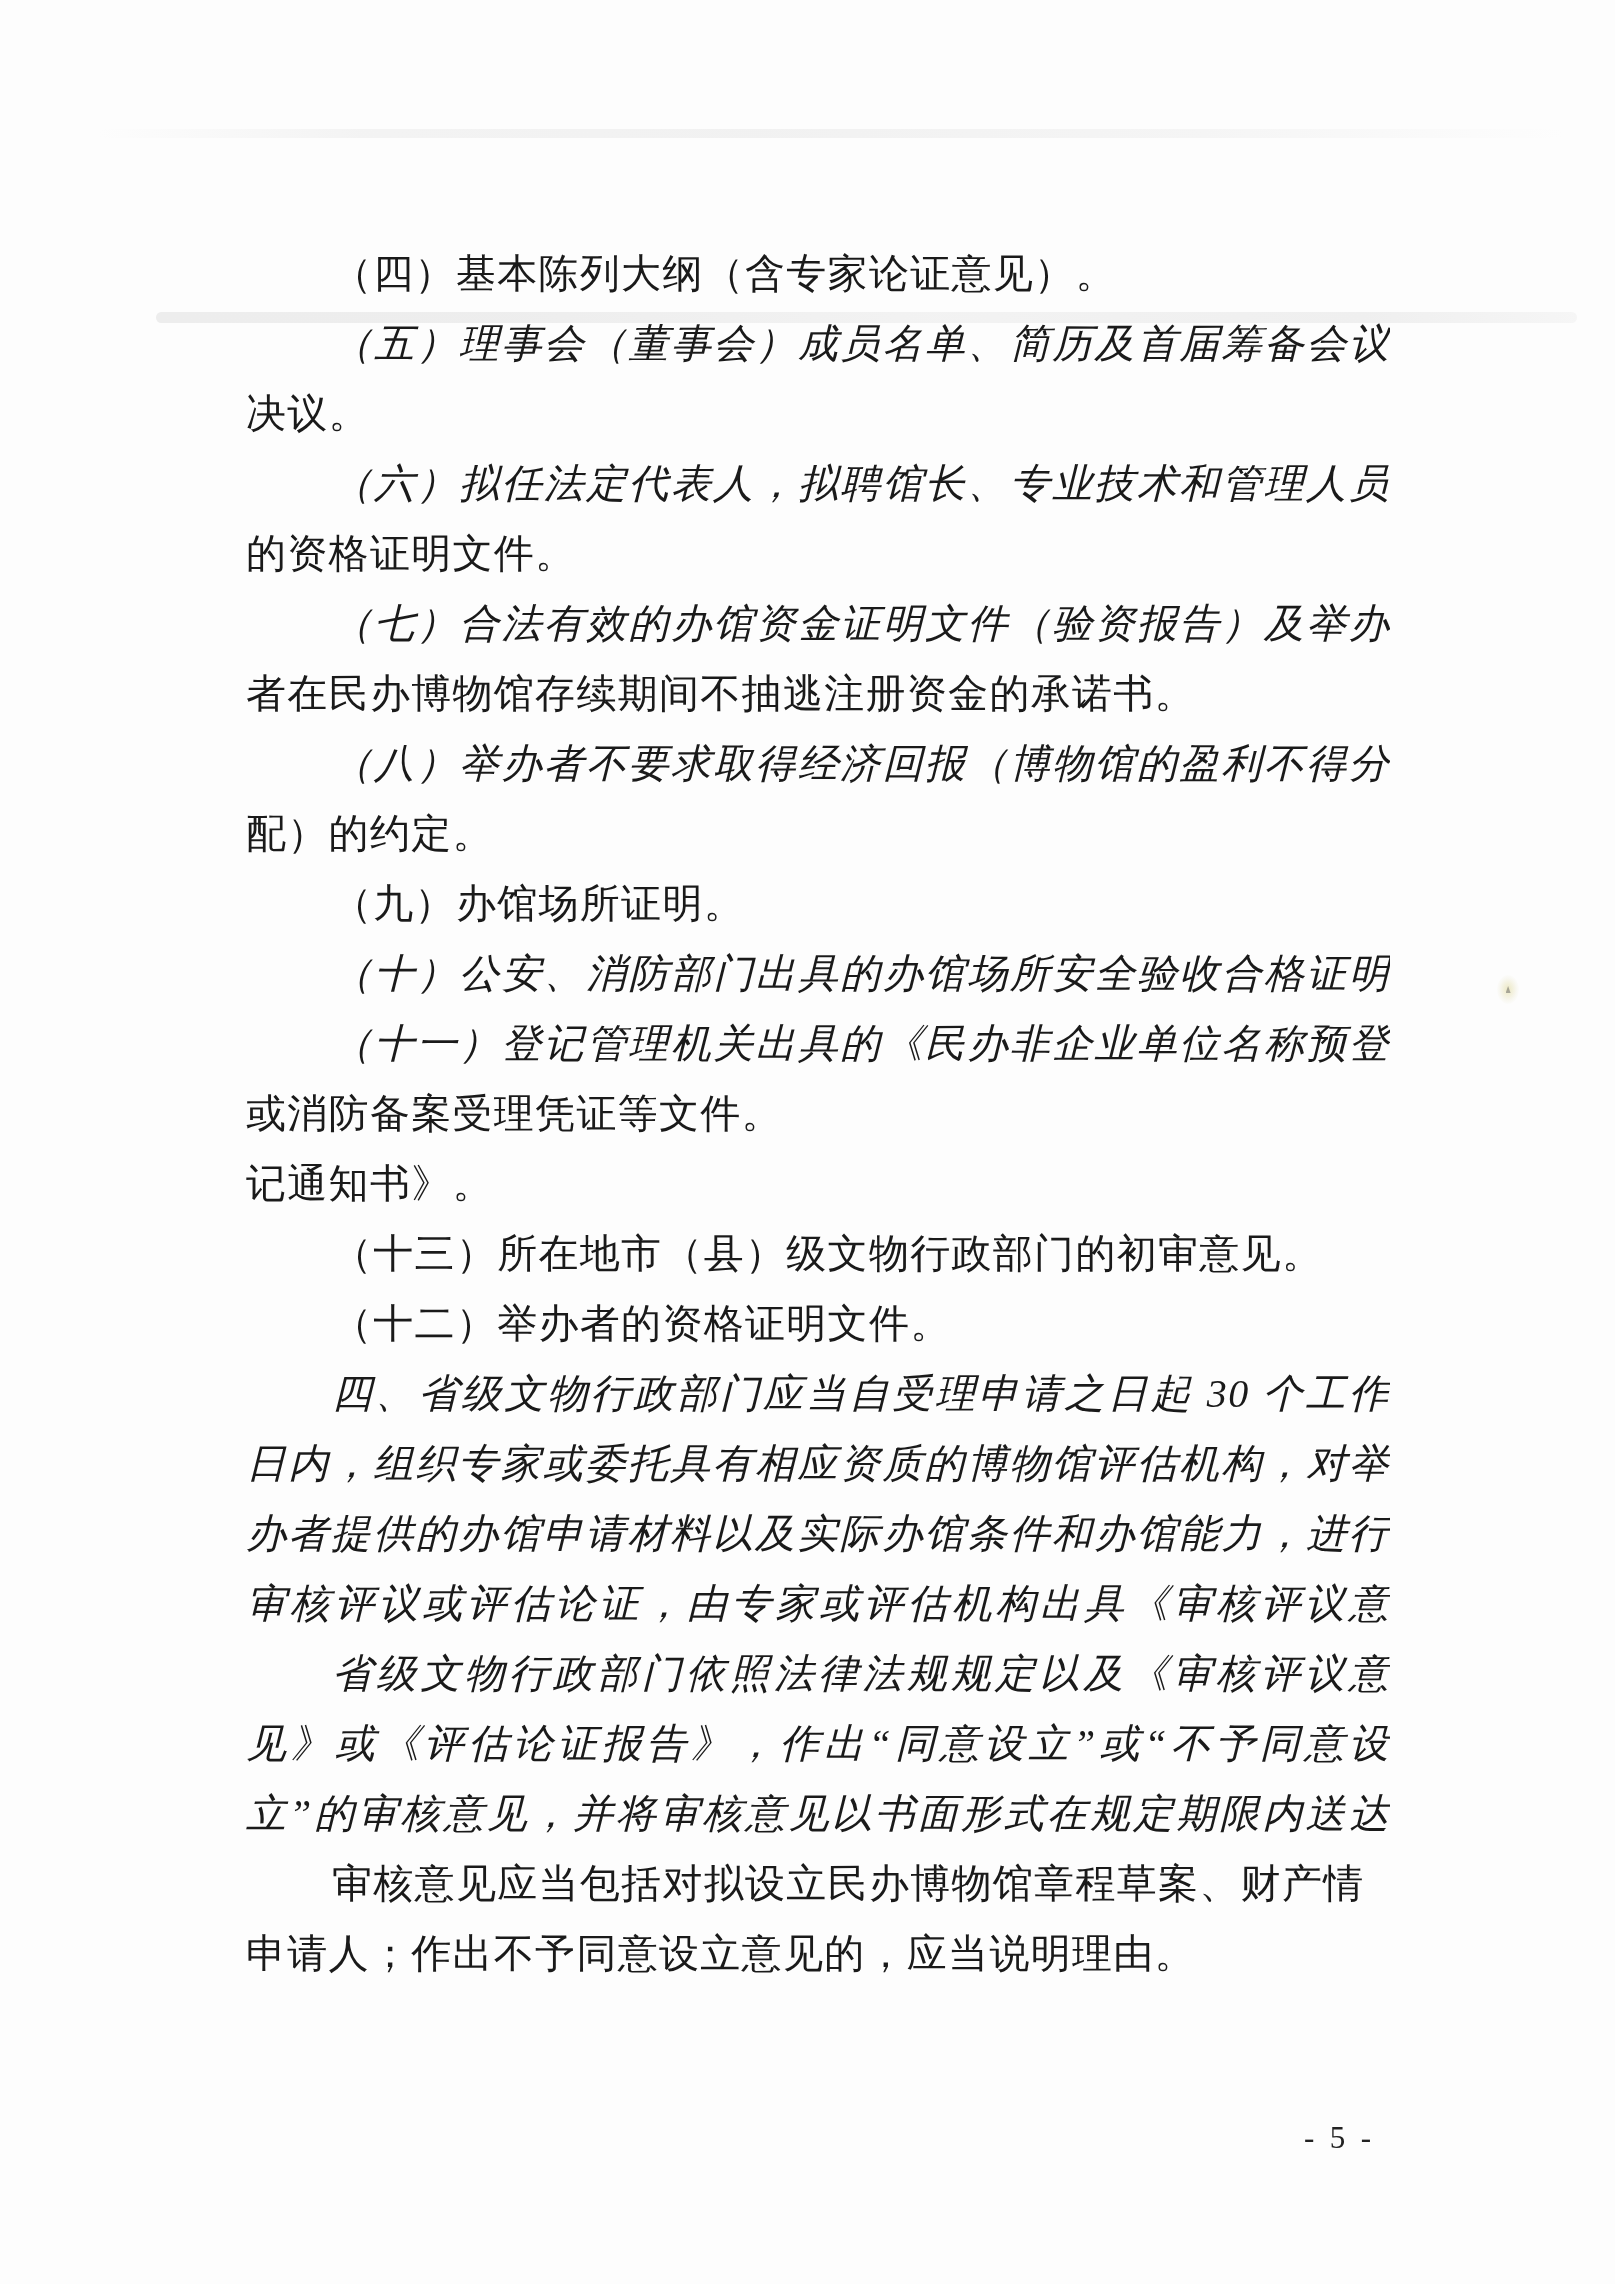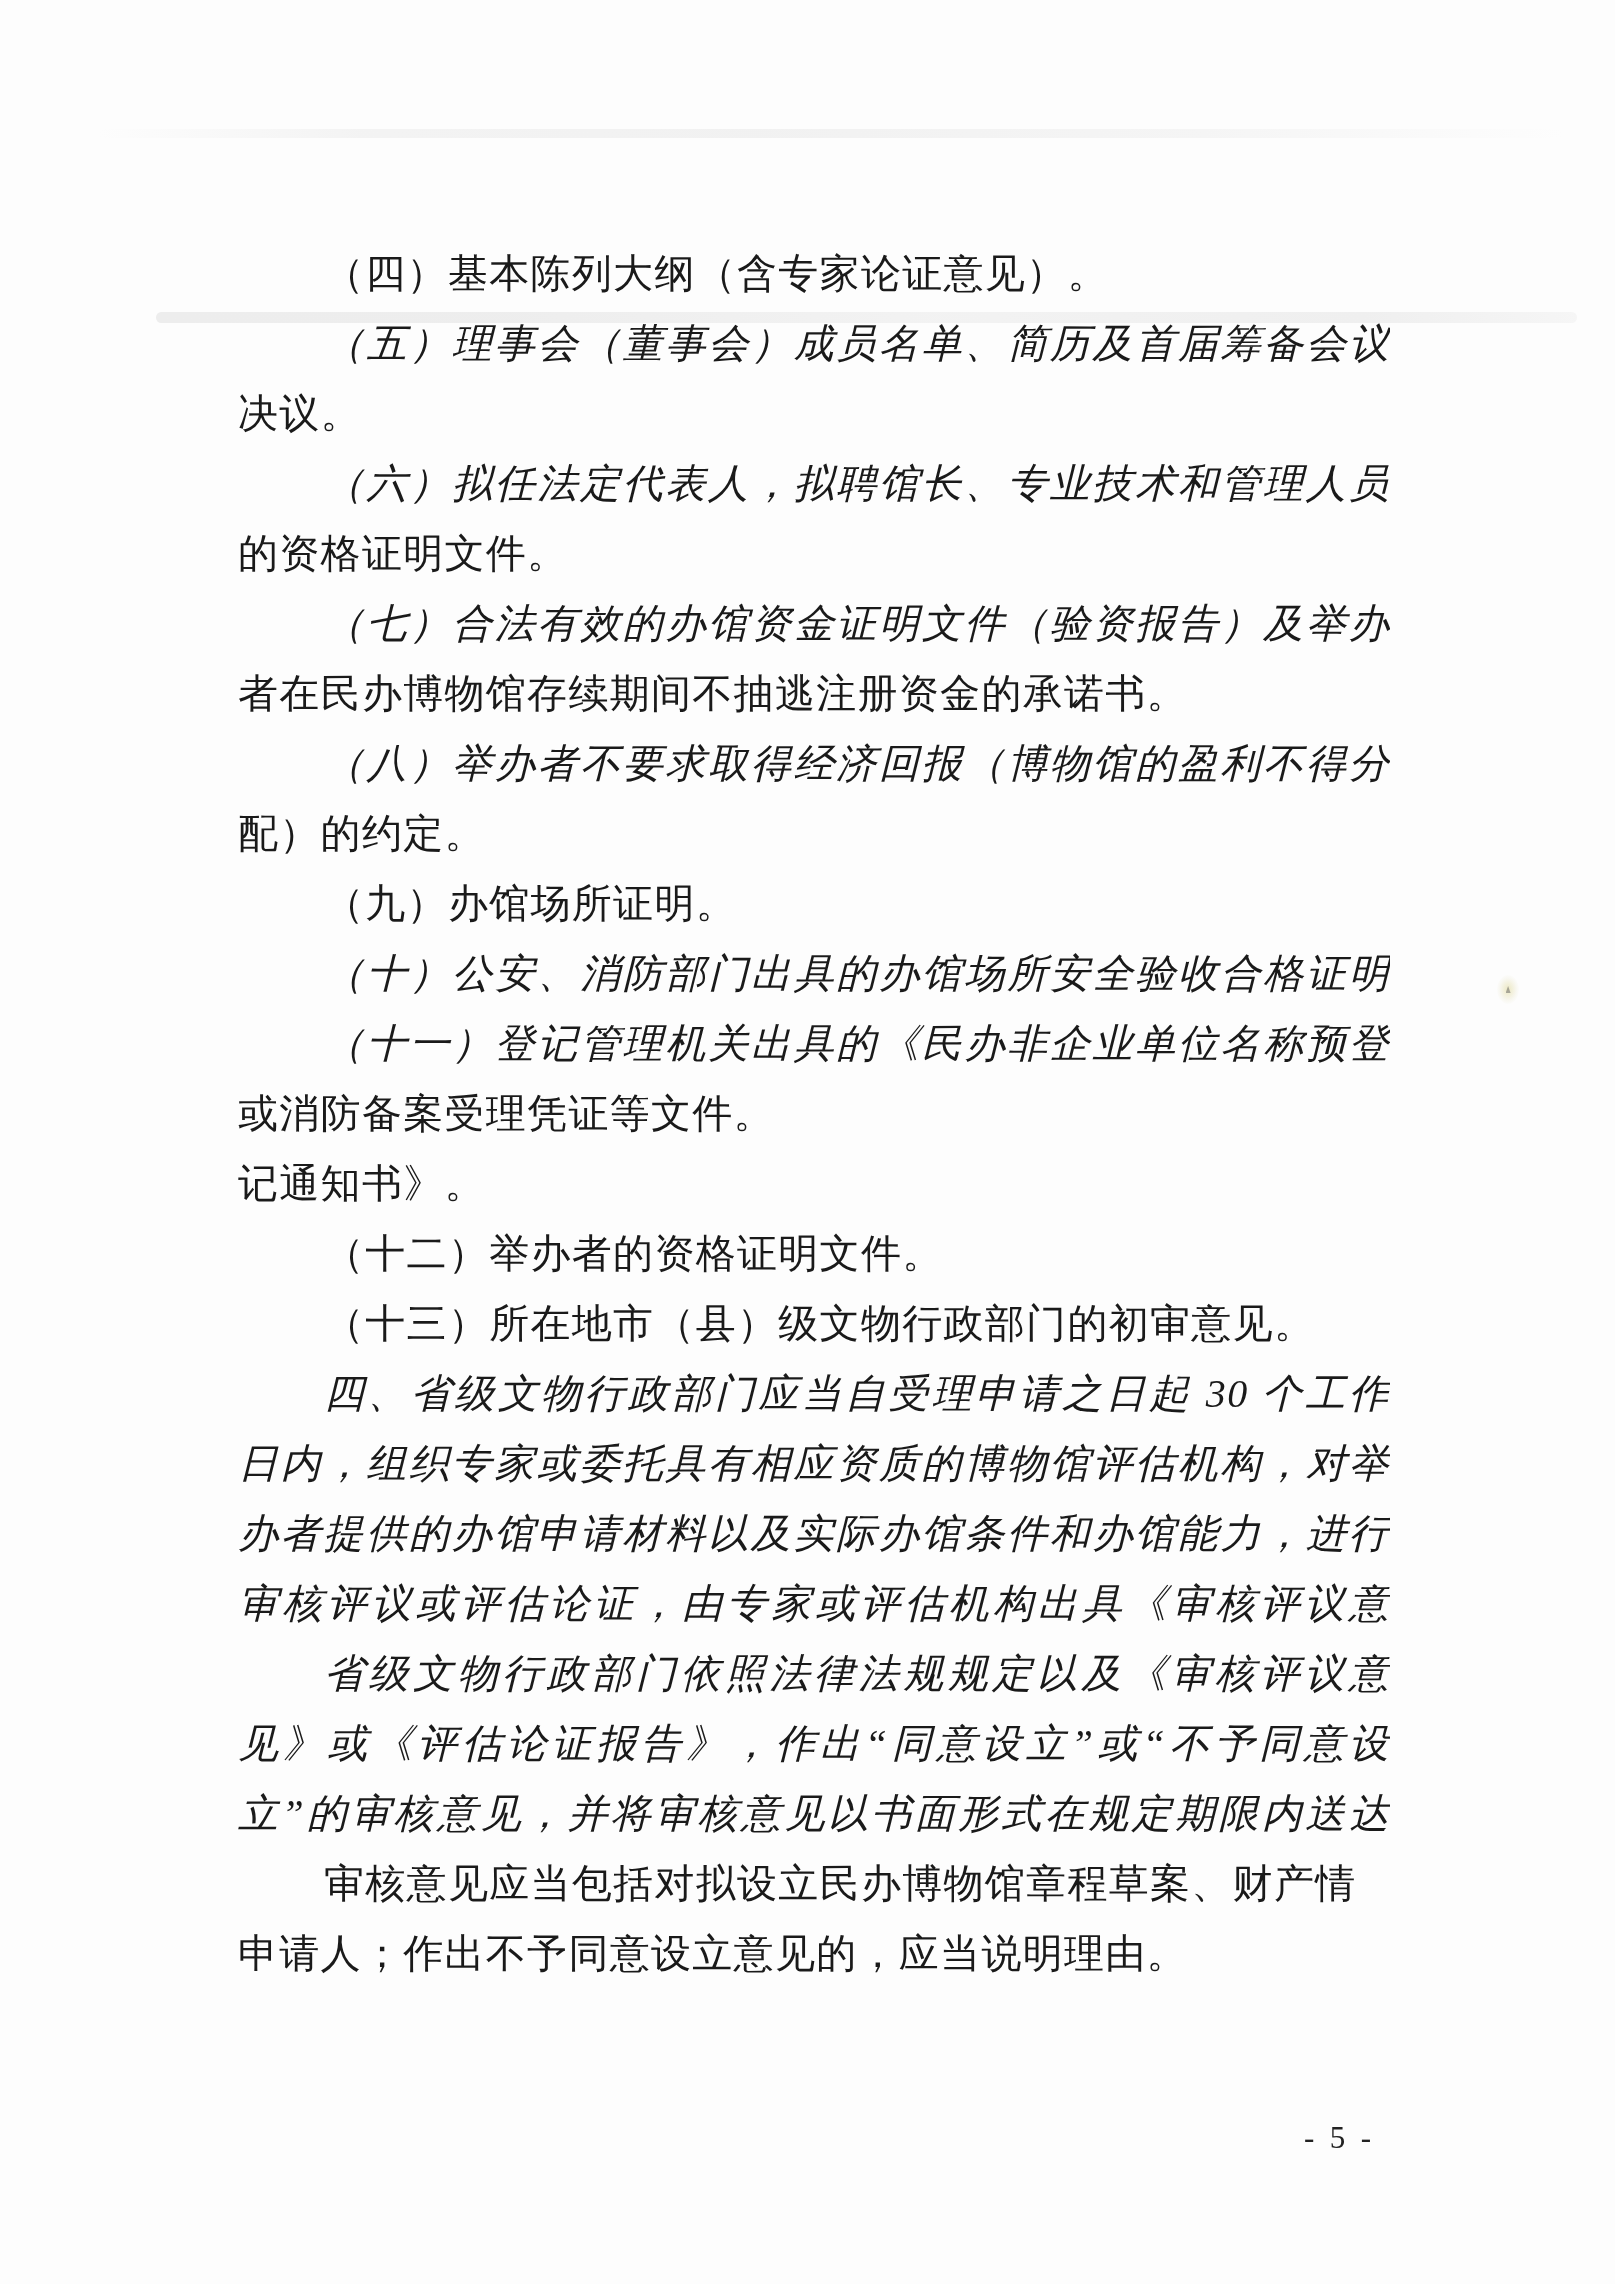--- a/index.html
+++ b/index.html
@@ -23,20 +23,21 @@
     top: 239px;
     width: 1152px;
   }
   .line {
     height: 70px;
     line-height: 70px;
     font-size: 40px;
     letter-spacing: 1.3px;
     white-space: nowrap;
     color: #1a1a1a;
+    margin-left: 8px;
   }
   .line.indent {
     padding-left: 86px;
   }
   .line.justify {
     white-space: normal;
     text-align: justify;
     text-align-last: justify;
     overflow: hidden;
     font-style: italic;
@@ -118,22 +119,22 @@
       <div class="line">的资格证明文件。</div>
       <div class="line indent justify">（七）合法有效的办馆资金证明文件（验资报告）及举办</div>
       <div class="line">者在民办博物馆存续期间不抽逃注册资金的承诺书。</div>
       <div class="line indent justify">（八）举办者不要求取得经济回报（博物馆的盈利不得分</div>
       <div class="line">配）的约定。</div>
       <div class="line indent">（九）办馆场所证明。</div>
       <div class="line indent justify">（十）公安、消防部门出具的办馆场所安全验收合格证明</div>
       <div class="line indent justify">（十一）登记管理机关出具的《民办非企业单位名称预登</div>
       <div class="line">或消防备案受理凭证等文件。</div>
       <div class="line">记通知书》。</div>
+      <div class="line indent">（十三）所在地市（县）级文物行政部门的初审意见。</div>
       <div class="line indent">（十二）举办者的资格证明文件。</div>
-      <div class="line indent">（十三）所在地市（县）级文物行政部门的初审意见。</div>
       <div class="line indent justify">四、省级文物行政部门应当自受理申请之日起 30 个工作</div>
       <div class="line justify">日内，组织专家或委托具有相应资质的博物馆评估机构，对举</div>
       <div class="line justify">办者提供的办馆申请材料以及实际办馆条件和办馆能力，进行</div>
       <div class="line justify">审核评议或评估论证，由专家或评估机构出具《审核评议意见》</div>
       <div class="line indent justify">省级文物行政部门依照法律法规规定以及《审核评议意</div>
       <div class="line justify">见》或《评估论证报告》，作出“同意设立”或“不予同意设</div>
       <div class="line justify">立”的审核意见，并将审核意见以书面形式在规定期限内送达</div>
       <div class="line indent">审核意见应当包括对拟设立民办博物馆章程草案、财产情</div>
       <div class="line">申请人；作出不予同意设立意见的，应当说明理由。</div>
     </main>

